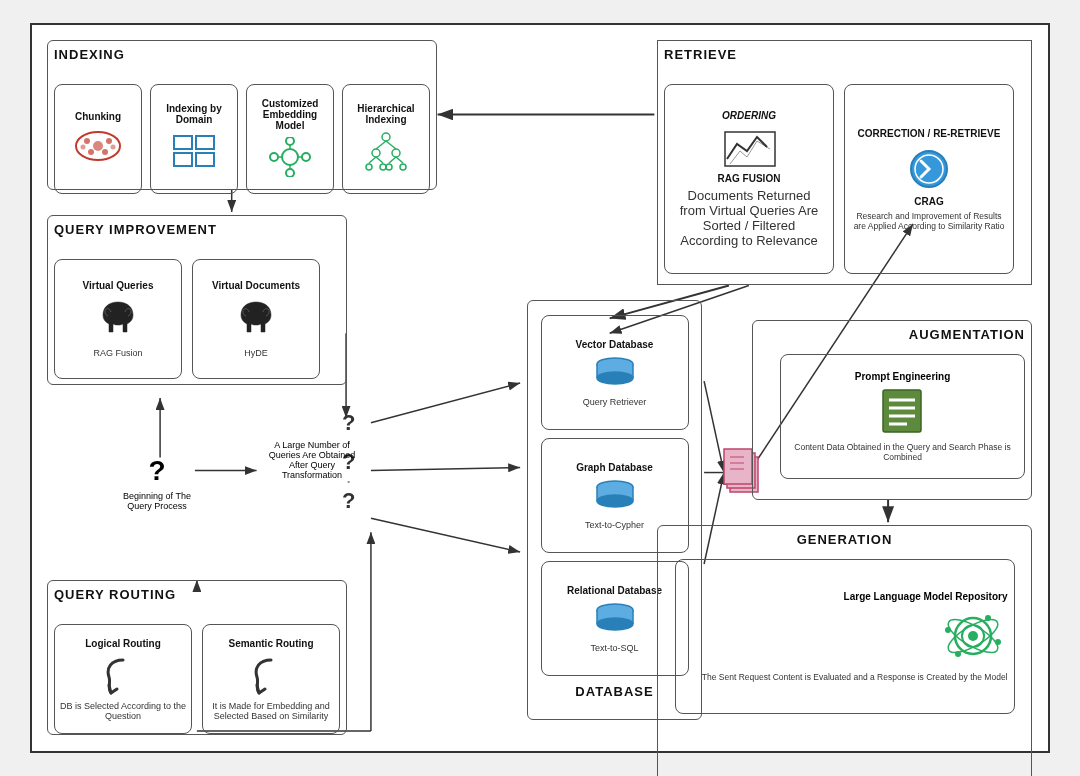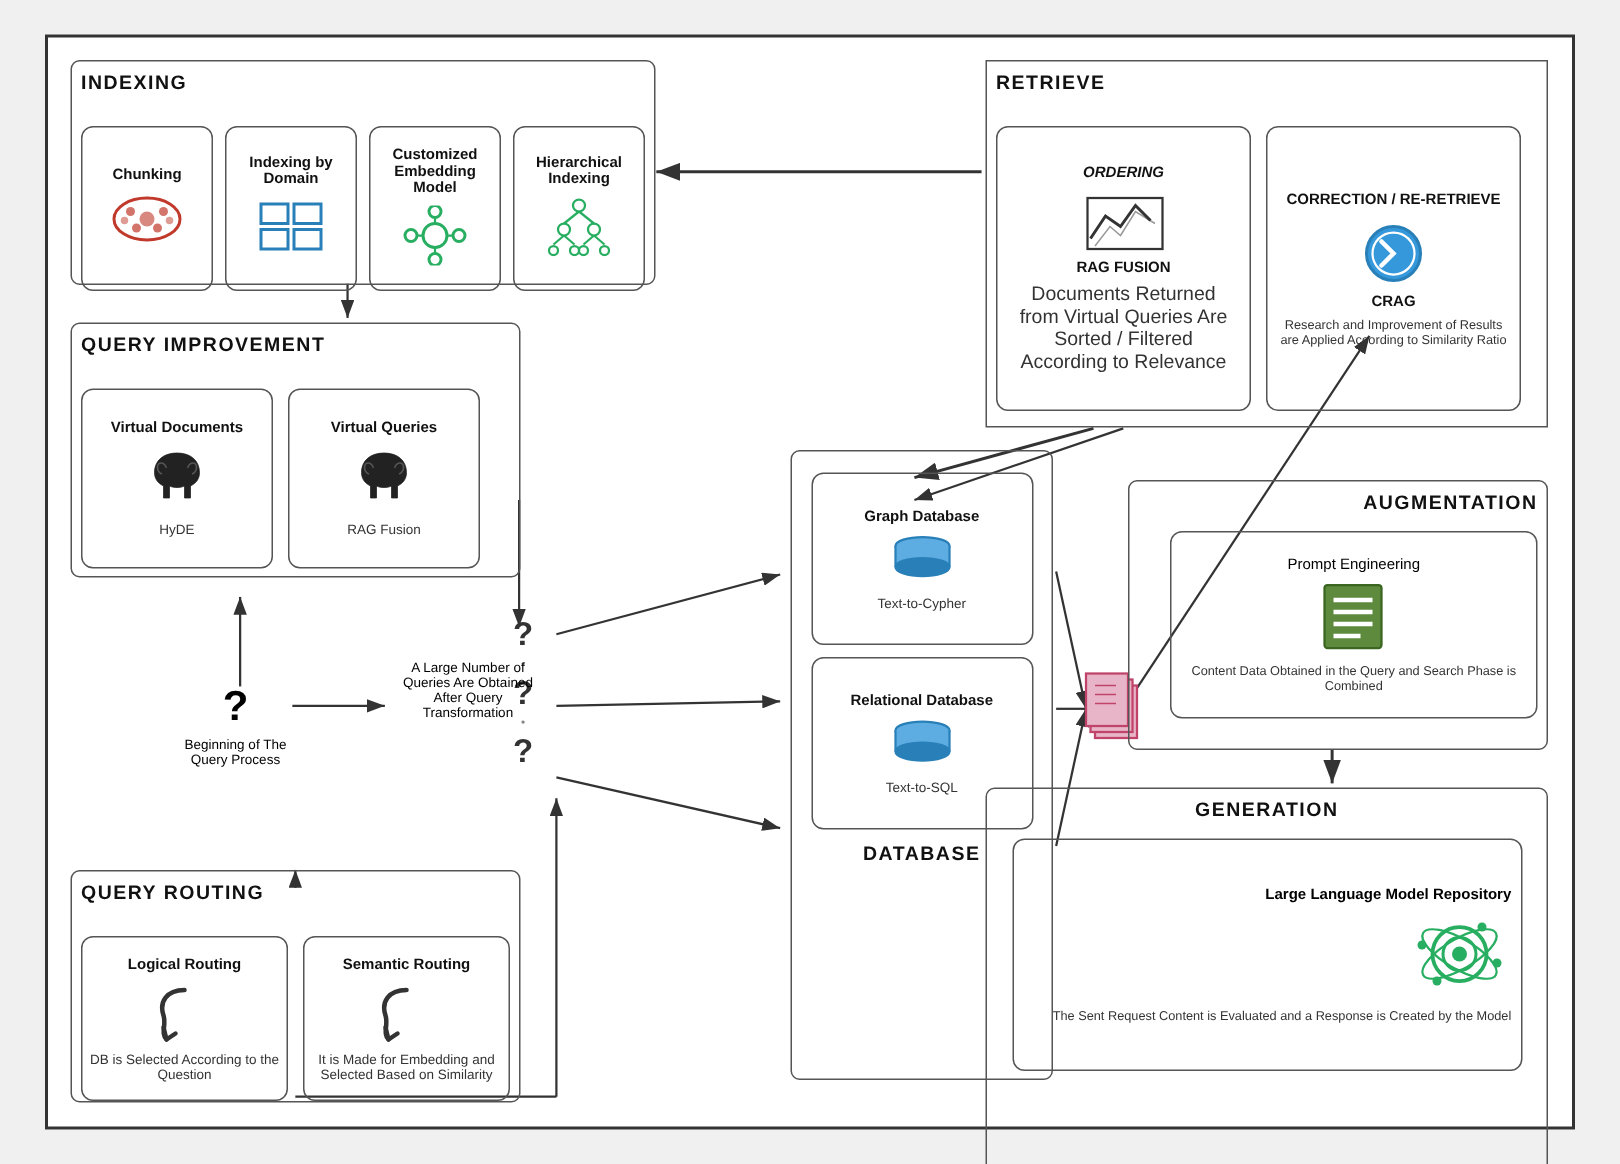--- a/index.html
+++ b/index.html
@@ -395,41 +395,41 @@
         </div>
       </div>
     </div>
   </div>
 
   <div class="qi-section">
     <div class="section-label">QUERY IMPROVEMENT</div>
     <div class="qi-items">
 
       <div class="qi-box">
-        <div class="box-title">Virtual Documents</div>
+        <div class="box-title">Virtual Queries</div>
         <div class="icon-area">
           <svg width="55" height="45" viewBox="0 0 55 45">
             <path d="M27 5 C18 5 12 10 12 18 C12 22 14 25 18 27 L18 35 L22 35 L22 27 C24 28 26 28 27 28 C28 28 30 28 32 27 L32 35 L36 35 L36 27 C40 25 42 22 42 18 C42 10 36 5 27 5Z" fill="#222" stroke="#222" stroke-width="0.5"></path>
             <path d="M20 15 C19 12 17 11 15 12 C13 14 14 18 17 19" fill="none" stroke="#555" stroke-width="1"></path>
             <path d="M34 15 C35 12 37 11 39 12 C41 14 40 18 37 19" fill="none" stroke="#555" stroke-width="1"></path>
           </svg>
         </div>
-        <div class="box-sub">HyDE</div>
+        <div class="box-sub">RAG Fusion</div>
       </div>
 
       <div class="qi-box">
-        <div class="box-title">Virtual Queries</div>
+        <div class="box-title">Virtual Documents</div>
         <div class="icon-area">
           <svg width="55" height="45" viewBox="0 0 55 45">
             <path d="M27 5 C18 5 12 10 12 18 C12 22 14 25 18 27 L18 35 L22 35 L22 27 C24 28 26 28 27 28 C28 28 30 28 32 27 L32 35 L36 35 L36 27 C40 25 42 22 42 18 C42 10 36 5 27 5Z" fill="#222" stroke="#222" stroke-width="0.5"></path>
             <path d="M20 15 C19 12 17 11 15 12 C13 14 14 18 17 19" fill="none" stroke="#555" stroke-width="1"></path>
             <path d="M34 15 C35 12 37 11 39 12 C41 14 40 18 37 19" fill="none" stroke="#555" stroke-width="1"></path>
           </svg>
         </div>
-        <div class="box-sub">RAG Fusion</div>
+        <div class="box-sub">HyDE</div>
       </div>
     </div>
   </div>
 
   <div class="qr-section">
     <div class="section-label">QUERY ROUTING</div>
     <div class="qr-items">
 
       <div class="qr-box">
         <div class="box-title">Logical Routing</div>
@@ -469,20 +469,33 @@
       <span class="qmark-sm">?</span>
     </div>
   </div>
 
   <div class="query-transform">
     <div style="font-size:9px;">A Large Number of Queries Are Obtained After Query Transformation</div>
   </div>
 
   <div class="db-section">
 
+    <div class="db-box">
+      <div class="box-title">Vector Database</div>
+      <div class="icon-area">
+        <svg width="50" height="35" viewBox="0 0 50 35">
+          <ellipse cx="25" cy="8" rx="18" ry="6" fill="#5dade2" stroke="#2980b9" stroke-width="1.5"></ellipse>
+          <rect x="7" y="8" width="36" height="14" fill="#5dade2" stroke="none"></rect>
+          <ellipse cx="25" cy="22" rx="18" ry="6" fill="#2980b9" stroke="#2980b9" stroke-width="1.5"></ellipse>
+          <line x1="7" y1="8" x2="7" y2="22" stroke="#2980b9" stroke-width="1.5"></line>
+          <line x1="43" y1="8" x2="43" y2="22" stroke="#2980b9" stroke-width="1.5"></line>
+        </svg>
+      </div>
+      <div class="box-sub">Query Retriever</div>
+    </div>
 
     <div class="db-box">
       <div class="box-title">Graph Database</div>
       <div class="icon-area">
         <svg width="50" height="35" viewBox="0 0 50 35">
           <ellipse cx="25" cy="8" rx="18" ry="6" fill="#5dade2" stroke="#2980b9" stroke-width="1.5"></ellipse>
           <rect x="7" y="8" width="36" height="14" fill="#5dade2" stroke="none"></rect>
           <ellipse cx="25" cy="22" rx="18" ry="6" fill="#2980b9" stroke="#2980b9" stroke-width="1.5"></ellipse>
           <line x1="7" y1="8" x2="7" y2="22" stroke="#2980b9" stroke-width="1.5"></line>
           <line x1="43" y1="8" x2="43" y2="22" stroke="#2980b9" stroke-width="1.5"></line>
@@ -546,21 +559,21 @@
         </div>
         <div style="font-size:10px; font-weight:bold; color:#111;">CRAG</div>
         <div style="font-size:8.5px; color:#333; margin-top:4px;">Research and Improvement of Results are Applied According to Similarity Ratio</div>
       </div>
     </div>
   </div>
 
   <div class="aug-section">
     <div class="section-label">AUGMENTATION</div>
     <div class="aug-box">
-      <div style="font-size:10px; font-weight:normal;">Prompt Engineering</div>
+      <div style="font-size:10px; font-weight:bold;">Prompt Engineering</div>
       <div class="icon-area">
         <svg width="55" height="50" viewBox="0 0 55 50">
           <rect x="8" y="4" width="38" height="42" fill="#5d8a3c" stroke="#3a6621" stroke-width="1.5" rx="2"></rect>
           <line x1="14" y1="14" x2="40" y2="14" stroke="white" stroke-width="3"></line>
           <line x1="14" y1="22" x2="40" y2="22" stroke="white" stroke-width="3"></line>
           <line x1="14" y1="30" x2="40" y2="30" stroke="white" stroke-width="3"></line>
           <line x1="14" y1="38" x2="32" y2="38" stroke="white" stroke-width="3"></line>
         </svg>
       </div>
       <div style="font-size:8.5px; color:#333; margin-top:2px;">Content Data Obtained in the Query and Search Phase is Combined</div>

